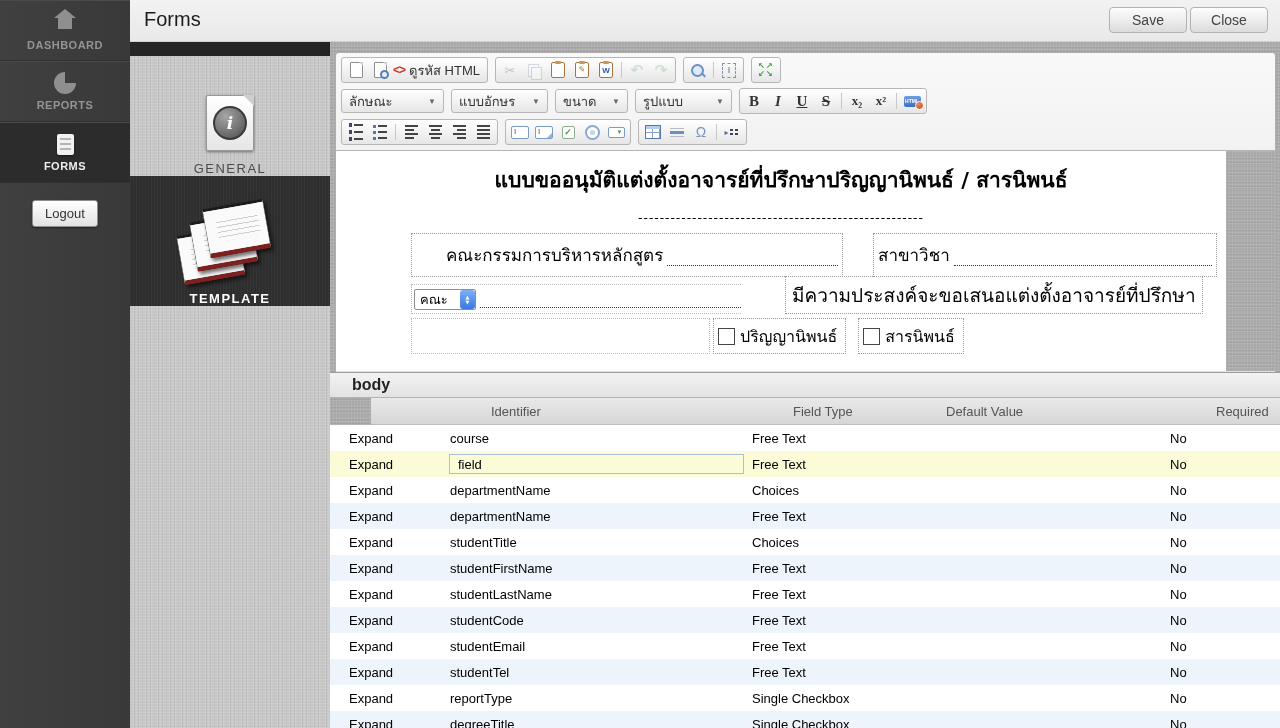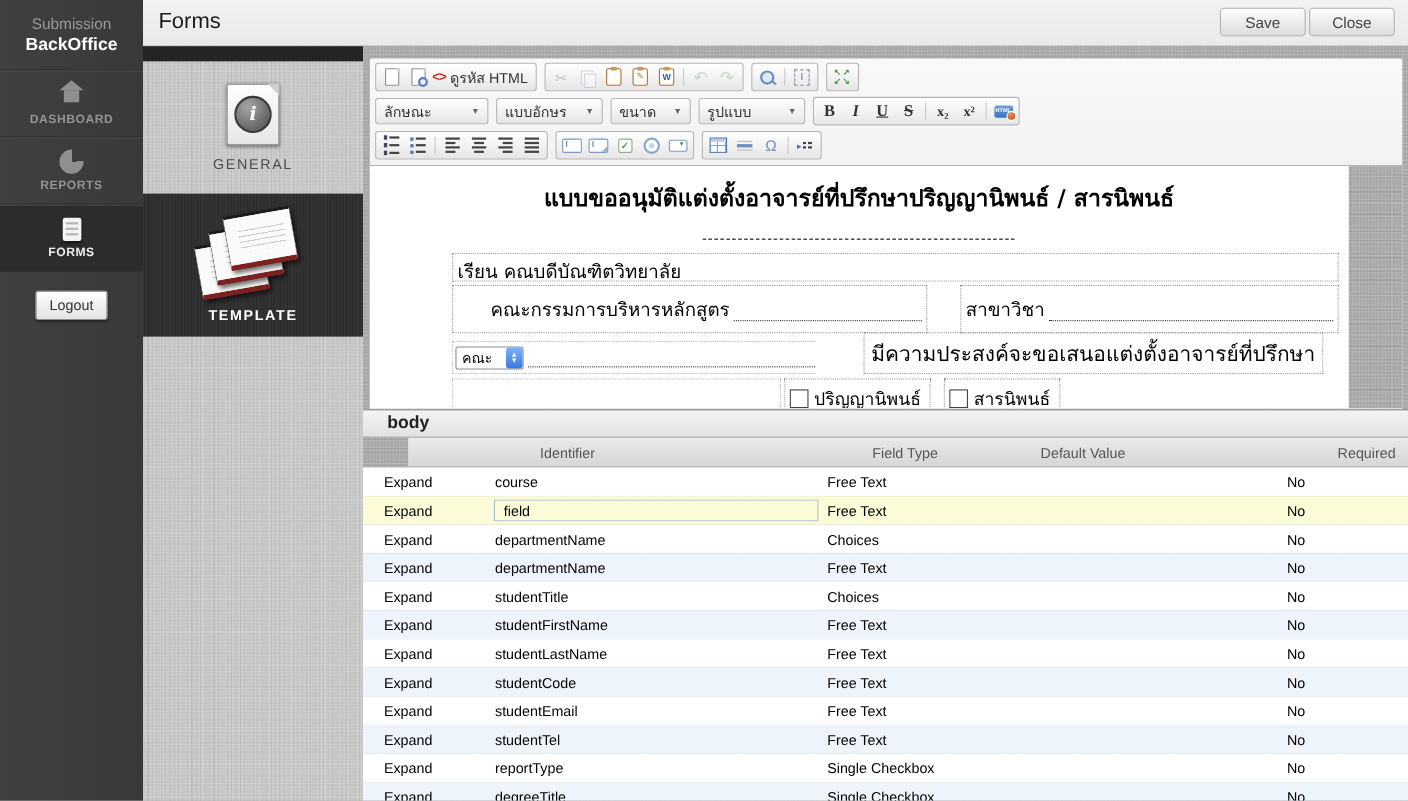--- a/index.html
+++ b/index.html
@@ -49,21 +49,21 @@
   
   #main-header{position:absolute;left:130px;top:0;width:1150px;height:42px;
     background:linear-gradient(var(--header-bg,#f2f2f2),#e9e9e9);border-bottom:1px solid #cfcfcf;box-sizing:border-box;}
   #main-header .title{position:absolute;left:14px;top:8px;font-size:20px;color:#1b1b1b;}
   .hdr-btns{position:absolute;right:12px;top:7px;display:flex;gap:3px;}
   .hdr-btn{min-width:52px;text-align:center;padding:4px 12px;font-size:14px;color:#444;
     background:linear-gradient(#fdfdfd,#dcdcdc);border:1px solid #b3b3b3;border-radius:4px;cursor:pointer;}
   
   #tiles-col{position:absolute;left:130px;top:42px;width:200px;height:686px;}
   .tiles-cap{height:14px;background:#242424;}
-  .tile{height:120px;display:flex;flex-direction:column;align-items:center;justify-content:center;cursor:pointer;}
+  .tile{height:120px;display:flex;flex-direction:column;align-items:center;justify-content:flex-end;cursor:pointer;}
   .tile .tlabel{font-size:13px;letter-spacing:1.5px;color:#4c4c4c;margin-top:10px;}
   .tile.dark{height:130px;background:var(--tile-dark,#2e2e2e);
     background-image:repeating-linear-gradient(90deg,rgba(255,255,255,.03) 0 1px,transparent 1px 3px);}
   .tile.dark .tlabel{color:#fff;font-weight:bold;}
   .gen-icon{width:46px;height:54px;background:linear-gradient(#ffffff,#e6e6e6);border:1px solid #979797;
     border-radius:2px;position:relative;box-shadow:0 1px 3px rgba(0,0,0,.45);
     display:flex;align-items:center;justify-content:center;}
   .gen-icon:before{content:'';position:absolute;top:-1px;right:-1px;width:0;height:0;
     border-top:11px solid #cfcfcf;border-left:11px solid transparent;}
   .info-circle{width:30px;height:30px;border-radius:50%;
@@ -210,24 +210,20 @@
   .trow{display:flex;height:26px;align-items:center;background:#fff;font-size:13px;color:#000;}
   .trow.alt{background:var(--row-alt,#eef4fb);}
   .trow.sel{background:var(--row-selected,#fbfbd8);}
   .id-input{width:295px;height:20px;box-sizing:border-box;border:1px solid #a8c0dc;background:var(--row-selected,#fbfbd8);
     font-size:13px;font-family:"Liberation Sans",sans-serif;color:#000;padding:0 0 0 8px;margin-left:-1px;outline:none;}
 </style>
 </head>
 <body>
 
 <div id="sidebar">
-  <div class="side-head">
-    <span class="l1">Submission</span>
-    <span class="l2">BackOffice</span>
-  </div>
   <div class="nav-item">
     <span class="ico-home"></span>
     <span class="lbl">DASHBOARD</span>
   </div>
   <div class="nav-item">
     <span class="ico-pie"></span>
     <span class="lbl">REPORTS</span>
   </div>
   <div class="nav-item active">
     <span class="ico-doc">
@@ -482,21 +478,20 @@
           </span>
         </div>
       </div>
     </div>
 
     <div class="doc-wrap">
       <div class="doc-page">
         <div class="doc-title">แบบขออนุมัติแต่งตั้งอาจารย์ที่ปรึกษาปริญญานิพนธ์ / สารนิพนธ์</div>
         <div class="doc-divider">-----------------------------------------------------</div>
         <div class="doc-table">
-          <div class="dcell row-salut">เรียน คณบดีบัณฑิตวิทยาลัย</div>
           <div class="row-two">
             <div class="dcell cell-committee">
               <span class="flabel">คณะกรรมการบริหารหลักสูตร</span>
               <span class="dotline"></span>
             </div>
             <div class="dcell cell-major">
               <span class="flabel">สาขาวิชา</span>
               <span class="dotline"></span>
             </div>
           </div>

